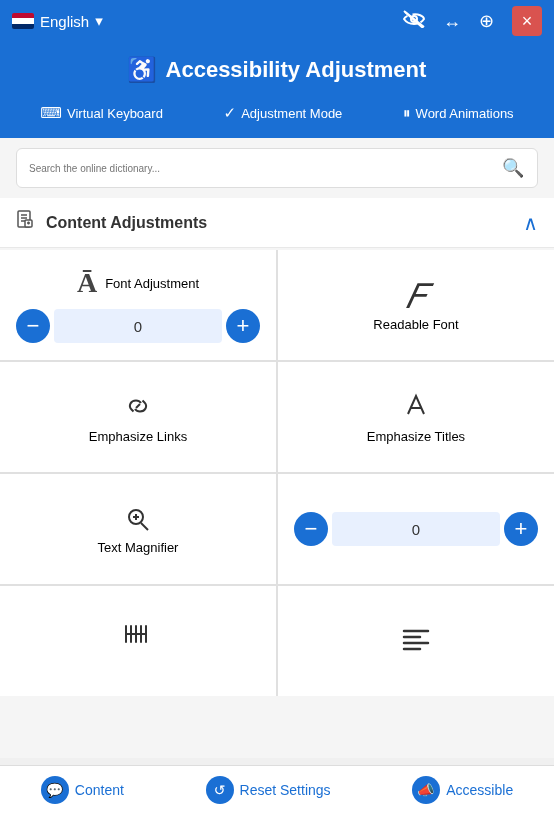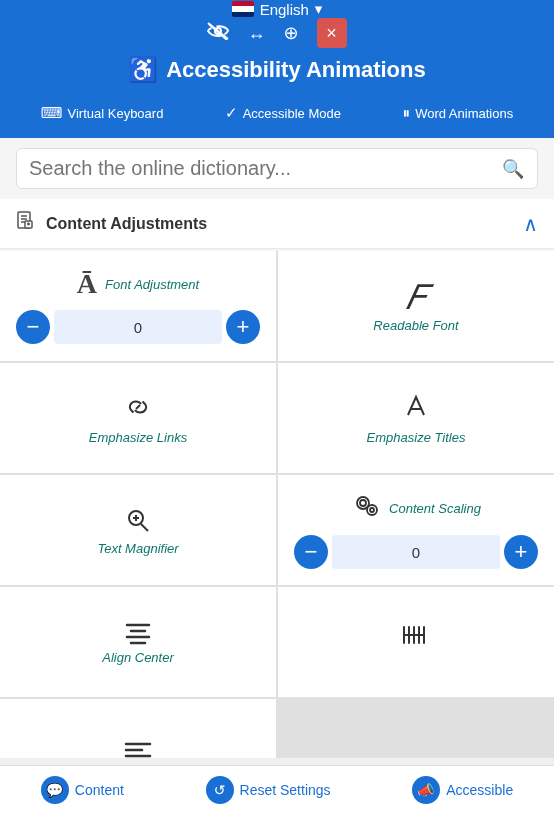--- a/index.html
+++ b/index.html
@@ -12,21 +12,20 @@
     }
 
     
     .top-bar {
       background: #1a6fd4;
       display: flex;
       align-items: center;
       justify-content: space-between;
       padding: 0 12px;
       height: 42px;
-      flex-direction: column;
     }
     .top-bar-left {
       display: flex;
       align-items: center;
       gap: 6px;
       color: white;
       font-size: 15px;
       cursor: pointer;
     }
     .flag-icon {
@@ -118,21 +117,21 @@
       border-radius: 6px;
       display: flex;
       align-items: center;
       padding: 8px 12px;
       border: 1px solid #ddd;
     }
     .search-input {
       border: none;
       outline: none;
       flex: 1;
-      font-size: 20px;
+      font-size: 10px;
       color: #0f766e;
     }
     .search-icon {
       color: #1a6fd4;
       font-size: 18px;
     }
 
     
     .section-header {
       background: white;
@@ -176,23 +175,22 @@
       display: flex;
       flex-direction: column;
       align-items: center;
       justify-content: center;
       padding: 18px 10px;
       cursor: pointer;
       min-height: 110px;
     }
     .card-label {
       font-size: 13px;
-      color: #0f766e;
+      color: #000000;
       text-align: center;
-      font-style: italic;
     }
 
     .stepper {
       display: flex;
       align-items: center;
       width: 100%;
       gap: 0;
     }
     .stepper-btn {
       width: 34px;
@@ -299,31 +297,31 @@
       <span class="top-bar-icon">↔</span>
       <span class="top-bar-icon">⊕</span>
       <button class="close-btn">×</button>
     </div>
   </div>
 
   <div class="panel">
 
     <div class="title-area">
       <span class="accessibility-icon">♿</span>
-      <span class="title-text">Accessibility Animations</span>
+      <span class="title-text">Accessibility Adjustment</span>
     </div>
 
     <div class="nav-bar">
       <div class="nav-item">
         <span class="nav-icon">⌨</span>
         <span>Virtual Keyboard</span>
       </div>
       <div class="nav-item">
         <span class="nav-icon">✓</span>
-        <span>Accessible Mode</span>
+        <span>Adjustment Mode</span>
       </div>
       <div class="nav-item">
         <span class="nav-icon">⏸</span>
         <span>Word Animations</span>
       </div>
     </div>
 
     <div class="content-area">
 
       <div class="search-bar">
@@ -395,49 +393,27 @@
               <circle cx="14" cy="13" r="7"></circle>
               <line x1="19" y1="19" x2="26" y2="26"></line>
               <line x1="11" y1="13" x2="17" y2="13"></line>
               <line x1="14" y1="10" x2="14" y2="16"></line>
             </svg>
           </span>
           <span class="card-label">Text Magnifier</span>
         </div>
 
         <div class="card-wide card">
-          <div class="card-wide-header">
-            <span>
-              <svg width="30" height="30" viewBox="0 0 30 30" fill="none" stroke="#333" stroke-width="1.8">
-                <circle cx="12" cy="12" r="6"></circle>
-                <circle cx="12" cy="12" r="3"></circle>
-                <circle cx="21" cy="19" r="5"></circle>
-                <circle cx="21" cy="19" r="2"></circle>
-              </svg>
-            </span>
-            <span class="card-label">Content Scaling</span>
-          </div>
           <div class="stepper">
             <button class="stepper-btn">−</button>
             <div class="stepper-value">0</div>
             <button class="stepper-btn">+</button>
           </div>
         </div>
 
-        <div class="card">
-          <span>
-            <svg width="32" height="26" viewBox="0 0 32 26" fill="none" stroke="#333" stroke-width="2.5" stroke-linecap="round">
-              <line x1="5" y1="5" x2="27" y2="5"></line>
-              <line x1="9" y1="11" x2="23" y2="11"></line>
-              <line x1="5" y1="17" x2="27" y2="17"></line>
-              <line x1="9" y1="23" x2="23" y2="23"></line>
-            </svg>
-          </span>
-          <span class="card-label">Align Center</span>
-        </div>
 
         <div class="card-wide card">
           <div class="card-wide-header">
             <span>
               <svg width="30" height="24" viewBox="0 0 30 24" fill="none" stroke="#333" stroke-width="2" stroke-linecap="round">
                 <line x1="3" y1="4" x2="3" y2="20"></line>
                 <line x1="8" y1="4" x2="8" y2="20"></line>
                 <line x1="13" y1="4" x2="13" y2="20"></line>
                 <line x1="18" y1="4" x2="18" y2="20"></line>
                 <line x1="23" y1="4" x2="23" y2="20"></line>

